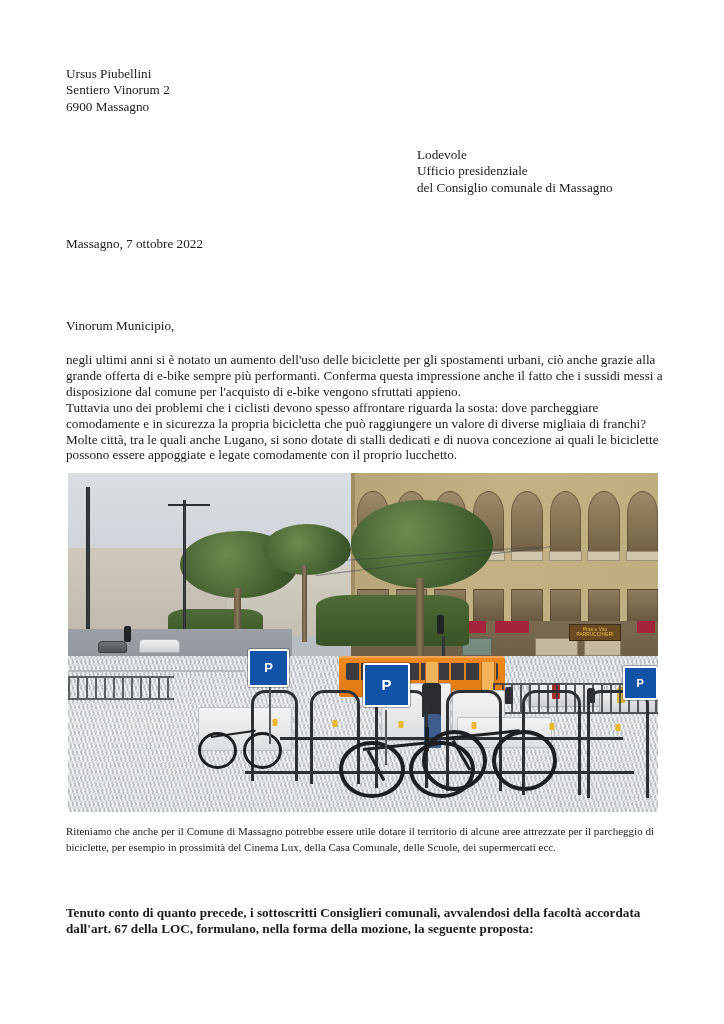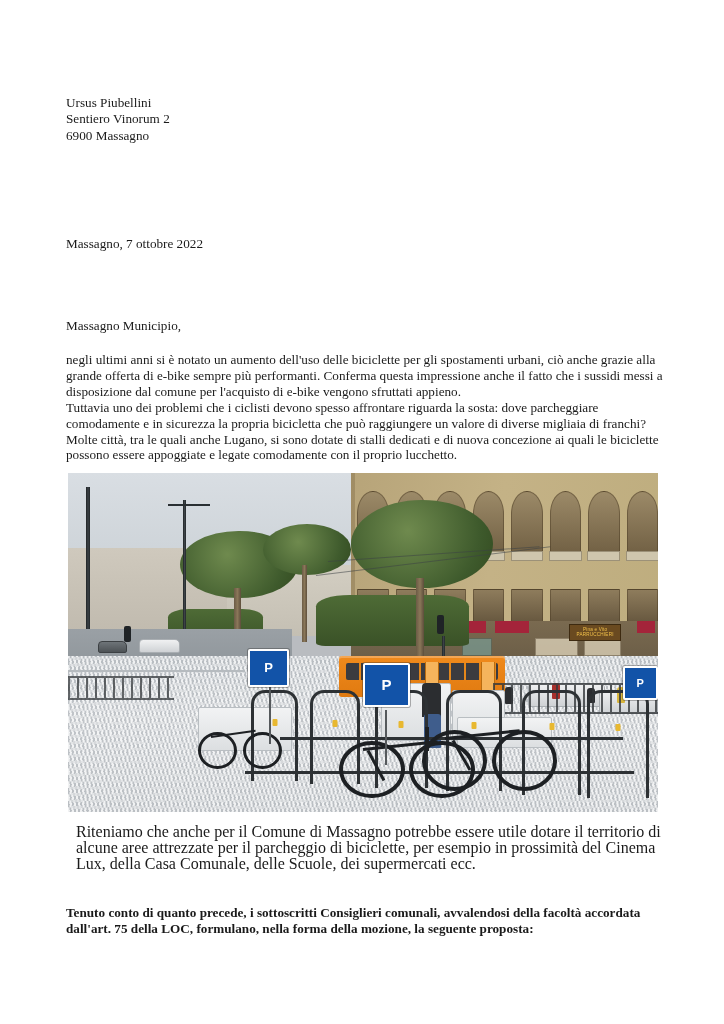--- a/index.html
+++ b/index.html
@@ -20,21 +20,20 @@
     overflow: hidden;
     box-sizing: border-box;
   }
   .sender-block {
     position: absolute;
     left: 66px;
     top: 66px;
     font-size: 13.2px;
     line-height: 16.4px;
     white-space: pre-line;
-    margin-top: 29px;
   }
   .recipient-block {
     position: absolute;
     left: 417px;
     top: 147px;
     font-size: 13.2px;
     line-height: 16.4px;
     white-space: pre-line;
   }
   .date-line {
@@ -68,24 +67,24 @@
     width: 600px;
     font-size: 13.2px;
     line-height: 15.9px;
     text-align: left;
   }
   .body-block p {
     margin: 0;
   }
   .closing-block {
     position: absolute;
-    left: 76px;
+    left: 66px;
     top: 824px;
     width: 600px;
-    font-size: 16px;
+    font-size: 11px;
     line-height: 15.9px;
   }
   .closing-block p { margin: 0; }
   .proposal-block {
     position: absolute;
     left: 66px;
     top: 905px;
     width: 600px;
     font-size: 13.2px;
     line-height: 15.9px;
@@ -409,25 +408,28 @@
 </style>
 </head>
 <body>
 
 <div class="page">
 
   <div class="sender-block">Ursus Piubellini
 Sentiero Vinorum 2
 6900 Massagno</div>
 
+  <div class="recipient-block">Lodevole
+Ufficio presidenziale
+del Consiglio comunale di Massagno</div>
 
   <div class="date-line">Massagno, 7 ottobre 2022</div>
 
 
-  <div class="salutation">Massagno Municipio,</div>
+  <div class="salutation">Vinorum Municipio,</div>
 
   <div class="body-block">
     <p>negli ultimi anni si è notato un aumento dell'uso delle biciclette per gli spostamenti urbani, ciò anche grazie alla grande offerta di e-bike sempre più performanti. Conferma questa impressione anche il fatto che i sussidi messi a disposizione dal comune per l'acquisto di e-bike vengono sfruttati appieno.</p>
     <p>Tuttavia uno dei problemi che i ciclisti devono spesso affrontare riguarda la sosta: dove parcheggiare comodamente e in sicurezza la propria bicicletta che può raggiungere un valore di diverse migliaia di franchi? Molte città, tra le quali anche Lugano, si sono dotate di stalli dedicati e di nuova concezione ai quali le biciclette possono essere appoggiate e legate comodamente con il proprio lucchetto.</p>
   </div>
 
   <div class="photo">
     <div class="photo-scene">
 
       <div class="sky"></div>
@@ -579,16 +581,16 @@
       </div>
 
     </div>
   </div>
 
   <div class="closing-block">
     <p>Riteniamo che anche per il Comune di Massagno potrebbe essere utile dotare il territorio di alcune aree attrezzate per il parcheggio di biciclette, per esempio in prossimità del Cinema Lux, della Casa Comunale, delle Scuole, dei supermercati ecc.</p>
   </div>
 
   <div class="proposal-block">
-    <p>Tenuto conto di quanto precede, i sottoscritti Consiglieri comunali, avvalendosi della facoltà accordata dall'art. 75 della LOC, formulano, nella forma della mozione, la seguente proposta:</p>
+    <p>Tenuto conto di quanto precede, i sottoscritti Consiglieri comunali, avvalendosi della facoltà accordata dall'art. 67 della LOC, formulano, nella forma della mozione, la seguente proposta:</p>
   </div>
 
 </div>
 
 </body></html>

